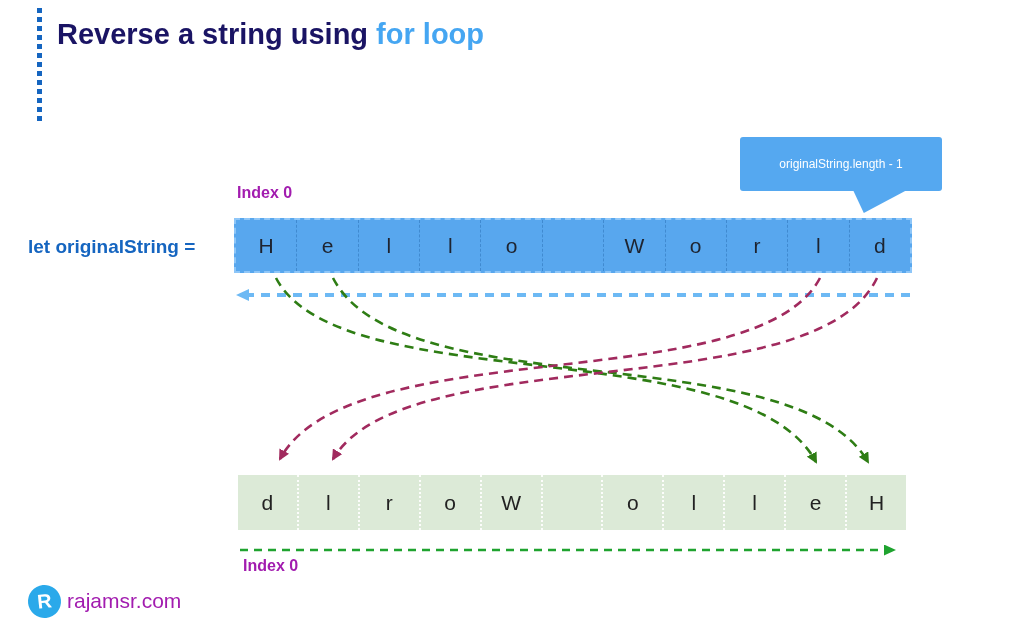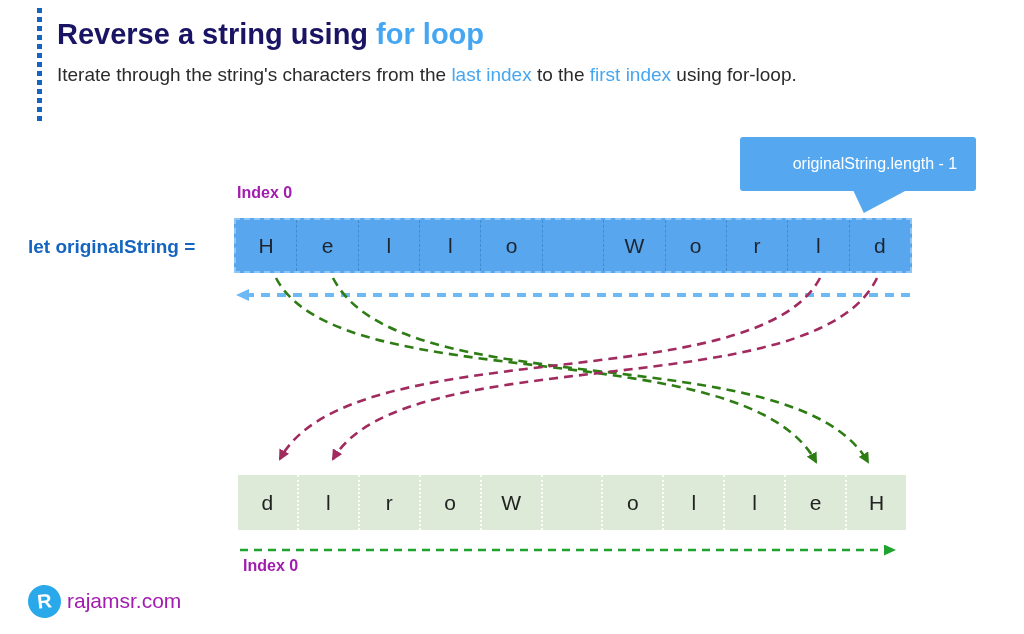--- a/index.html
+++ b/index.html
@@ -18,22 +18,22 @@
   }
   .title .accent{color:var(--accent-blue);}
   .subtitle{
     position:absolute;left:57px;top:62px;font-size:19px;line-height:26px;
     color:var(--body-text);white-space:nowrap;
   }
   .subtitle .accent{color:var(--accent-blue);}
   
   .callout{
     position:absolute;left:740px;top:137px;width:202px;height:54px;
-    background:var(--bubble-blue);border-radius:3px;color:#fff;font-size:16px;font-weight:500;
-    display:flex;align-items:center;justify-content:center;padding-left:34px;
+    background:var(--bubble-blue);border-radius:3px;color:#fff;font-size:12px;font-weight:500;
+    display:flex;align-items:center;justify-content:center;
   }
   .callout-tail{
     position:absolute;left:853px;top:190px;width:54px;height:23px;
     background:var(--bubble-blue);
     clip-path:polygon(0 0,100% 0,20% 100%);
   }
   .index-label{position:absolute;font-size:16px;font-weight:700;color:#a21caf;}
   .index-top{left:237px;top:184px;}
   .index-bottom{left:243px;top:557px;}
   
@@ -82,21 +82,20 @@
 
 <div class="canvas">
 
   <div class="accent-bar"></div>
 
   <div class="title">
     <span>Reverse a string using</span><span class="accent"> for loop</span>
   </div>
 
   <div class="subtitle">
-    <div><span>Iterate through the string's characters from the </span><span class="accent">last index</span><span> to the </span><span class="accent">first index</span><span> using for-loop.</span></div>
   </div>
 
   <div class="callout">
     <span>originalString.length - 1</span>
   </div>
   <div class="callout-tail"></div>
 
   <div class="index-label index-top">Index 0</div>
 
   <div class="var-label label-original">let originalString =</div>

